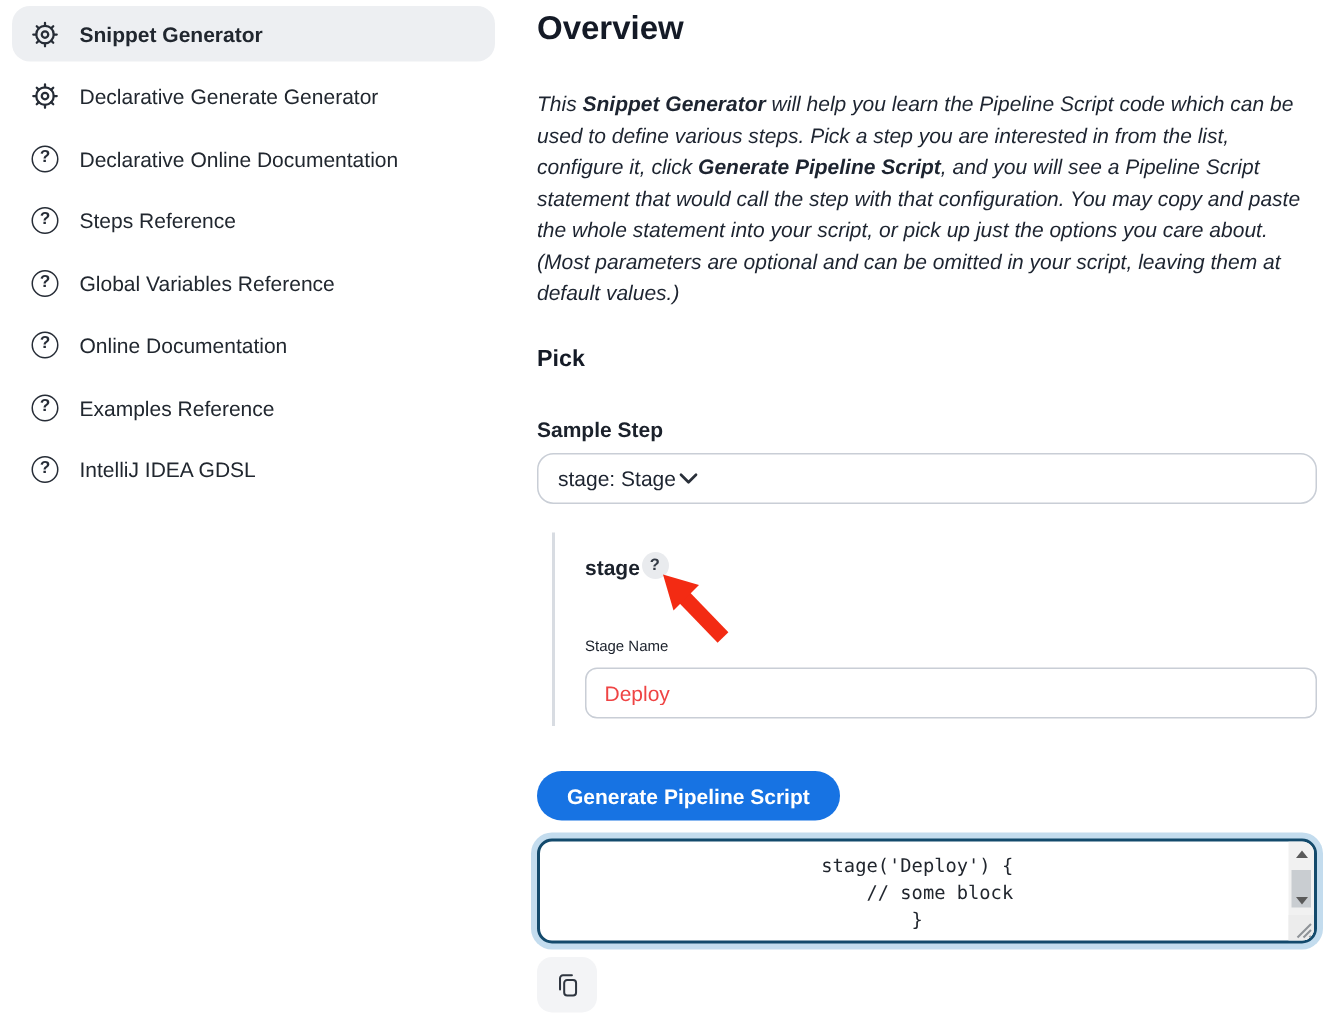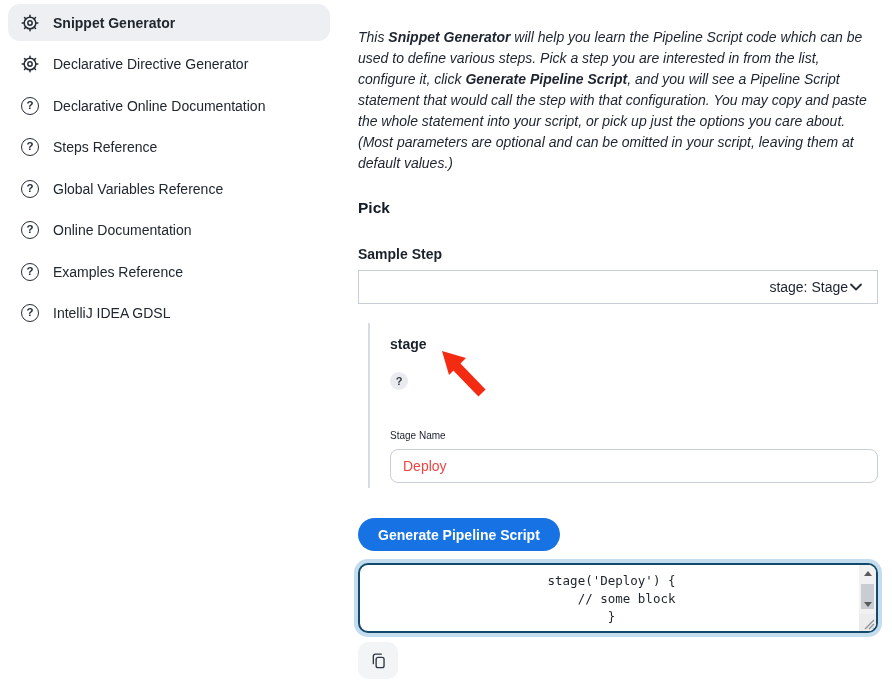--- a/index.html
+++ b/index.html
@@ -22,31 +22,31 @@
     font-size:11.5px;font-weight:700;display:flex;align-items:center;justify-content:center;
     color:#262c36;box-sizing:border-box;line-height:1;
   }
   
   .main{position:absolute;left:358px;top:0;width:520px;}
   .page-title{font-size:22px;font-weight:700;color:#141a26;margin:6px 0 0 0;}
   .intro{margin:27px 0 0 0;font-size:14px;line-height:21px;color:#1d2430;font-style:italic;}
   .steps-heading{font-size:15.5px;font-weight:700;color:#141a26;margin:25px 0 0 0;}
   .field-label{display:block;font-size:14px;font-weight:700;color:#1b212b;margin-top:29px;}
   .selectbox{
-    margin-top:8px;height:34px;border:1px solid #c9ced6;border-radius:0;
-    display:flex;align-items:center;justify-content:flex-end;
+    margin-top:8px;height:34px;border:1px solid #c9ced6;border-radius:11px;
+    display:flex;align-items:center;justify-content:flex-start;
     padding:0 13px;font-size:14px;color:#1d2430;box-sizing:border-box;
     background:#fff;cursor:pointer;
   }
   
   .stage-fieldset{
     margin-left:10px;margin-top:19px;border-left:2px solid #d8dce2;
     padding:13px 0 5px 20px;position:relative;
   }
-  .stage-row{display:flex;align-items:flex-start;gap:20px;flex-direction:column;}
+  .stage-row{display:flex;align-items:flex-end;gap:1px;}
   .stage-label{font-size:14px;font-weight:700;color:#1b212b;}
   .help-badge{
     width:18px;height:18px;border-radius:50%;background:#e9ebee;
     display:flex;align-items:center;justify-content:center;
     font-size:11px;font-weight:700;color:#333a45;cursor:pointer;
   }
   .annotation-arrow{position:absolute;left:66px;top:26px;pointer-events:none;}
   .stage-name-label{display:block;font-size:10px;font-weight:400;color:#1b212b;margin-top:40px;}
   .textinput{
     margin-top:8px;height:34px;width:100%;border:1px solid #c9ced6;border-radius:8px;
@@ -100,21 +100,21 @@
   </div>
 
   <div class="side-item">
     <span class="side-icon">
       <svg width="20" height="20" viewBox="0 0 24 24" fill="none" stroke="#262c36" stroke-width="1.8" stroke-linecap="round">
         <circle cx="12" cy="12" r="7"></circle>
           <circle cx="12" cy="12" r="2.6"></circle>
         <path d="M12 2.6v2.4M12 19v2.4M2.6 12h2.4M19 12h2.4M5.4 5.4l1.7 1.7M16.9 16.9l1.7 1.7M18.6 5.4l-1.7 1.7M7.1 16.9l-1.7 1.7"></path>
       </svg>
     </span>
-    <span>Declarative Directive Generator</span>
+    <span>Declarative Generate Generator</span>
   </div>
 
   <div class="side-item">
     <span class="side-icon">
       <span class="q-icon">?</span>
     </span>
     <span>Declarative Online Documentation</span>
   </div>
 
   <div class="side-item">
@@ -149,20 +149,21 @@
     <span class="side-icon">
       <span class="q-icon">?</span>
     </span>
     <span>IntelliJ IDEA GDSL</span>
   </div>
 
 </nav>
 
 <main class="main">
 
+  <h1 class="page-title">Overview</h1>
 
   <p class="intro"><span>This </span><b>Snippet Generator</b><span> will help you learn the Pipeline Script code which can be used to define various steps. Pick a step you are interested in from the list, configure it, click </span><b>Generate Pipeline Script</b><span>, and you will see a Pipeline Script statement that would call the step with that configuration. You may copy and paste the whole statement into your script, or pick up just the options you care about. (Most parameters are optional and can be omitted in your script, leaving them at default values.)</span></p>
 
   <h2 class="steps-heading">Pick</h2>
 
   <label class="field-label">Sample Step</label>
 
   <div class="selectbox">
     <span>stage: Stage</span>
     <span style="display:flex;">

